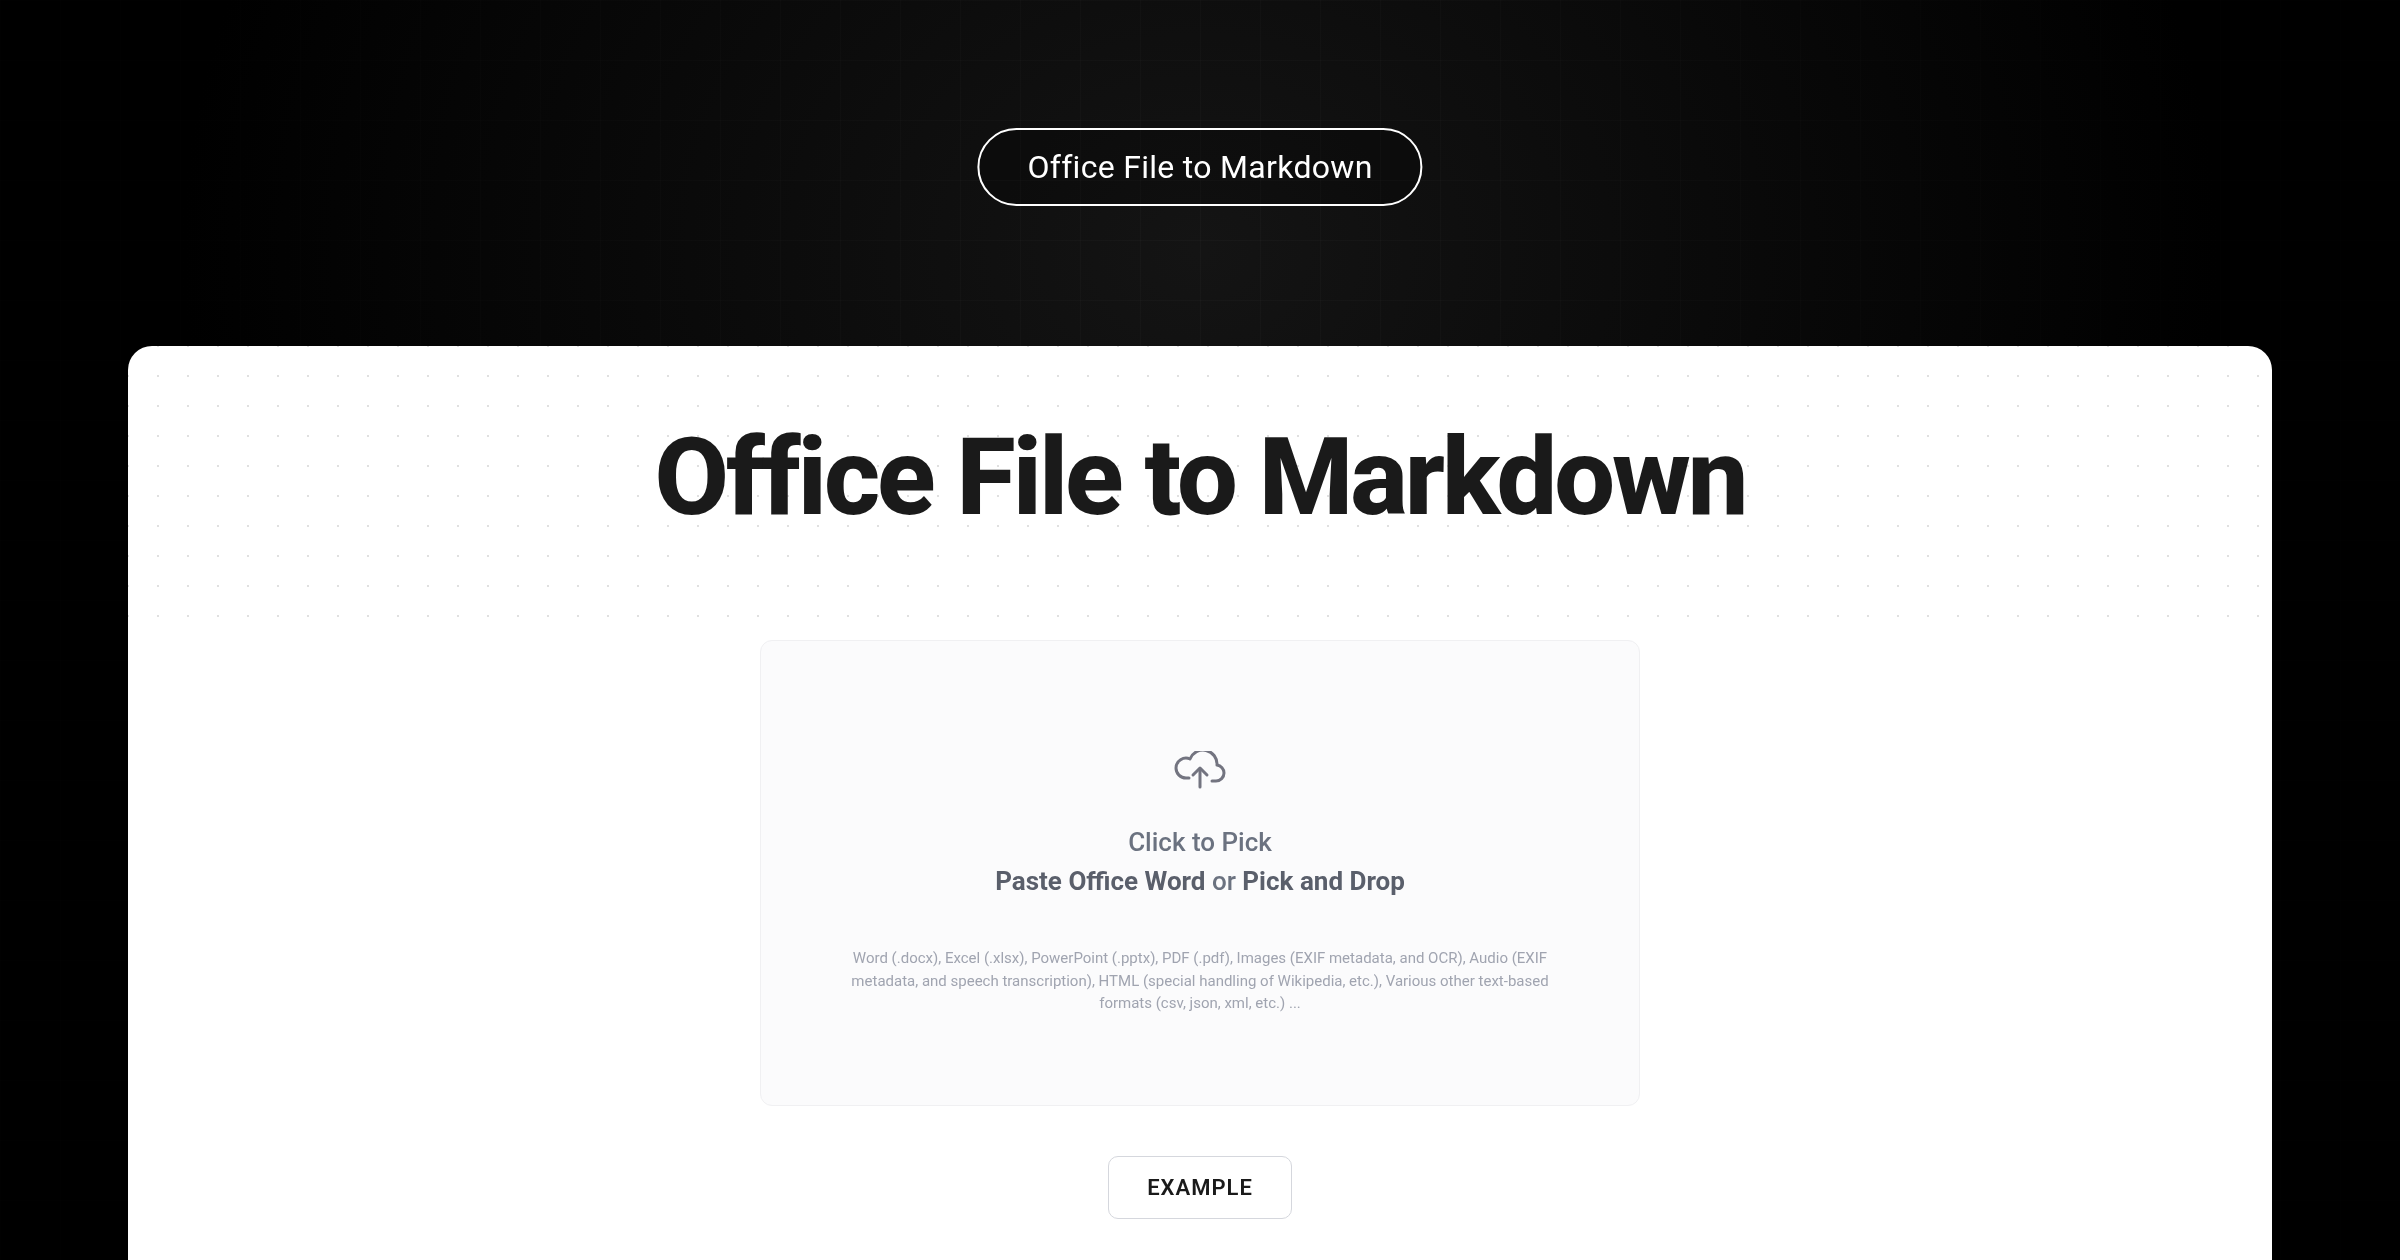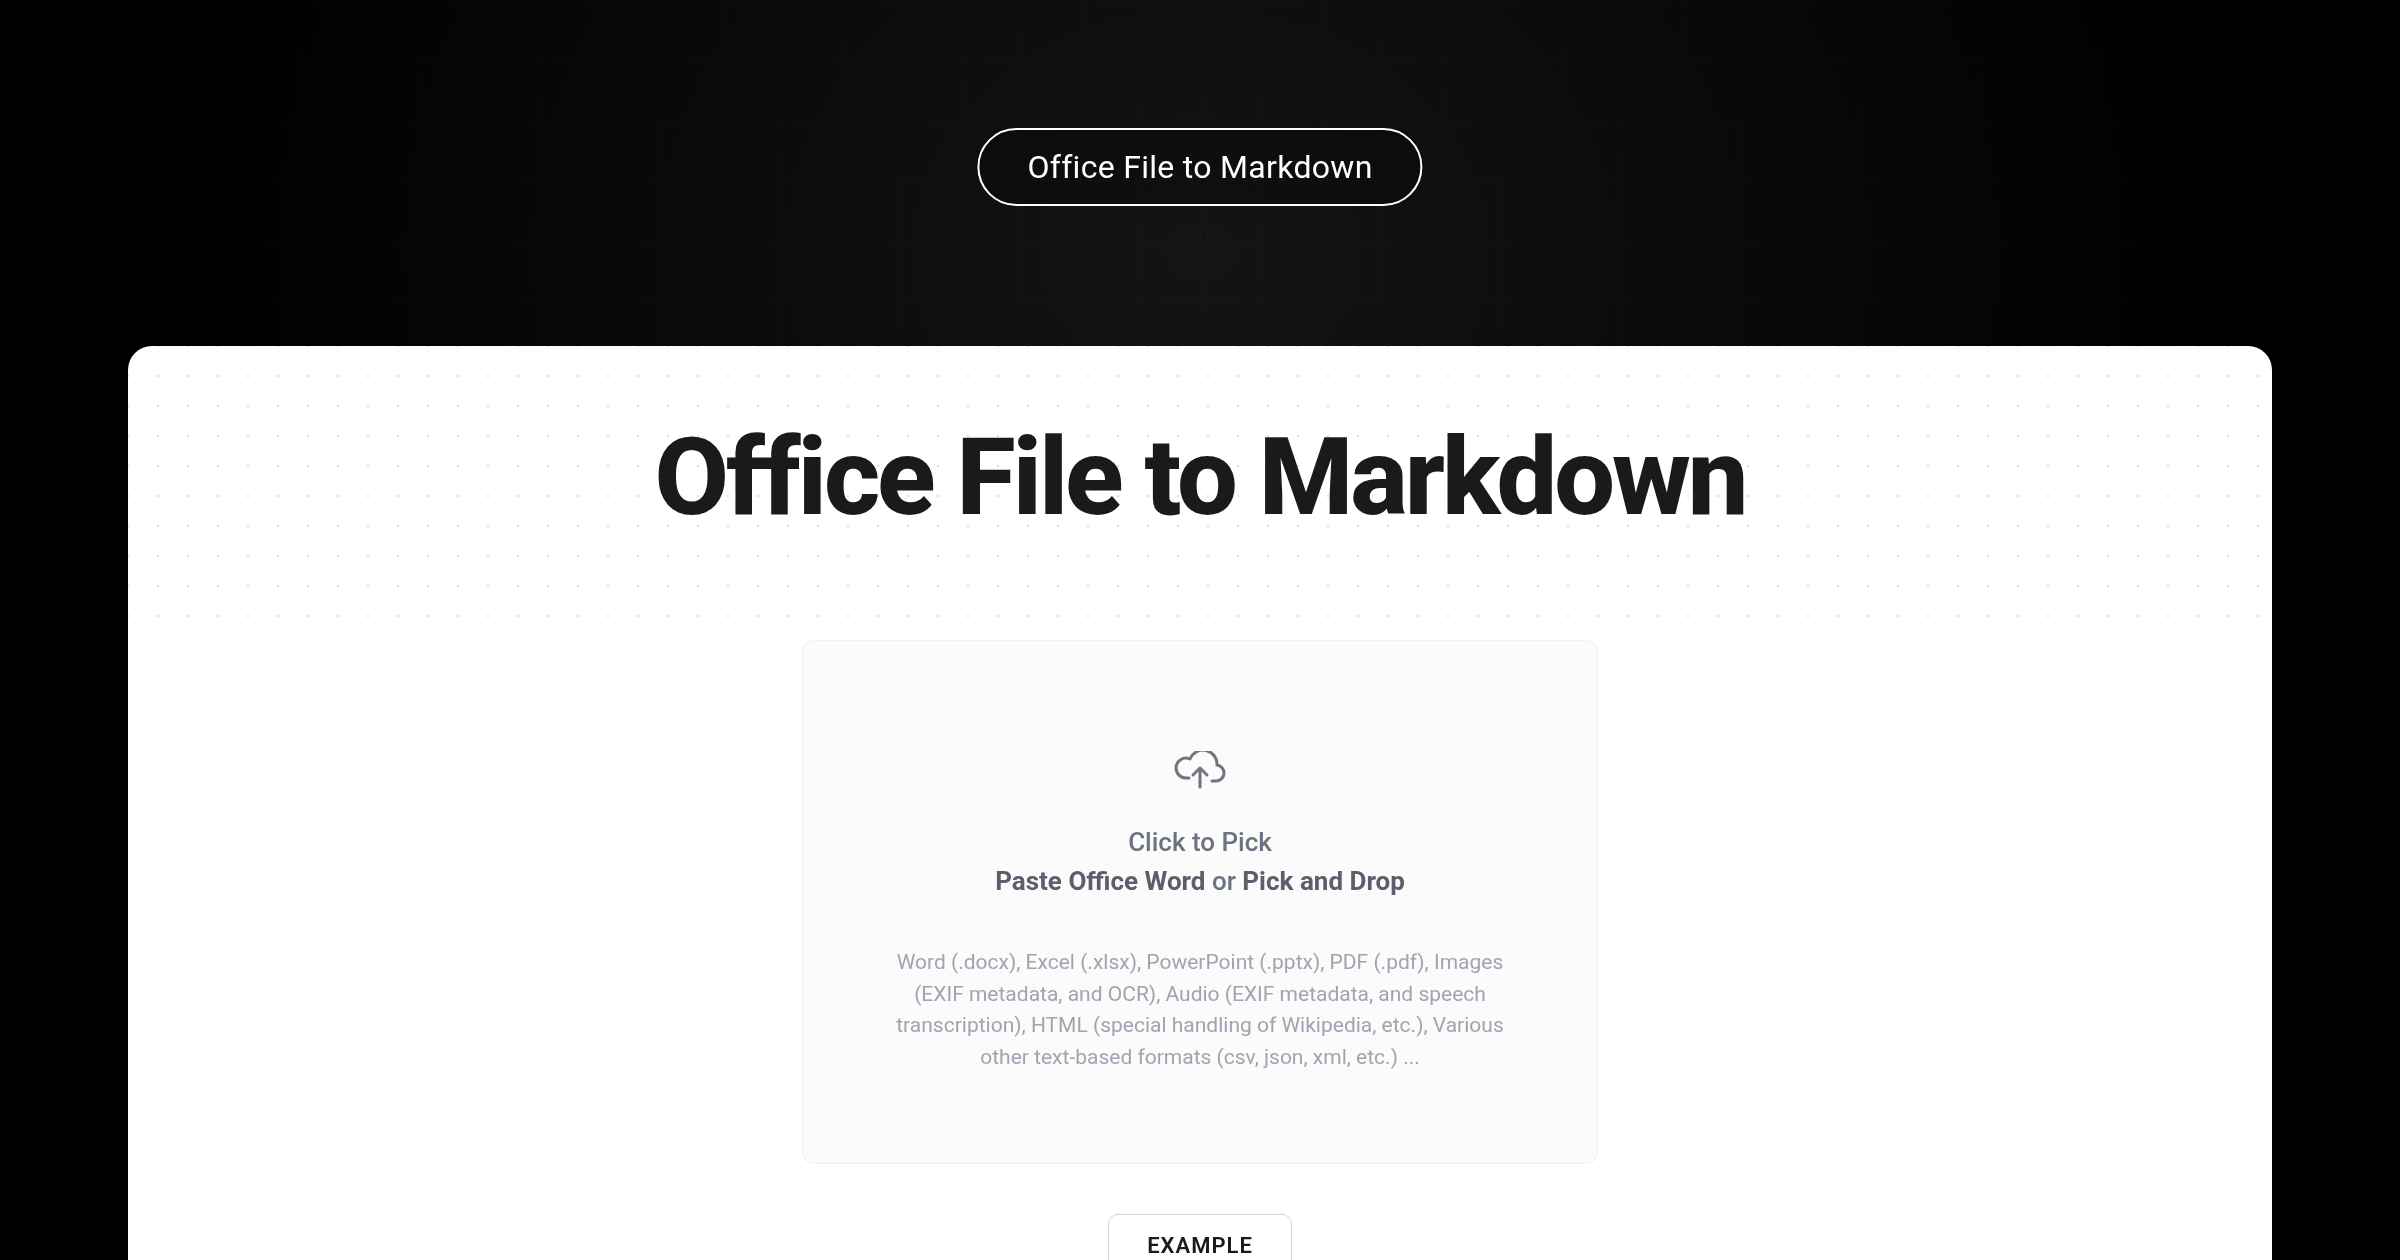--- a/index.html
+++ b/index.html
@@ -81,21 +81,21 @@
       font-weight: 800;
       color: #1a1a1a;
       text-align: center;
       margin-top: 68px;
       letter-spacing: -3px;
       position: relative;
       z-index: 1;
     }
 
     .upload-area {
-      width: 796px;
+      width: 880px;
       margin: 100px auto 0;
       background: #fbfbfc;
       border: 1px solid #f0f0f2;
       border-radius: 12px;
       padding: 110px 70px 90px;
       text-align: center;
     }
 
     .upload-icon {
       display: inline-block;
@@ -109,21 +109,21 @@
       color: #6b7280;
       font-weight: 500;
     }
 
     .upload-text .bold {
       font-weight: 700;
       color: #5a5f6b;
     }
 
     .formats-text {
-      font-size: 21px;
+      font-size: 15px;
       line-height: 1.5;
       color: #a0a4b0;
       margin-top: 46px;
       font-weight: 400;
     }
 
     .example-btn {
       display: block;
       margin: 50px auto 0;
       background: #fff;

